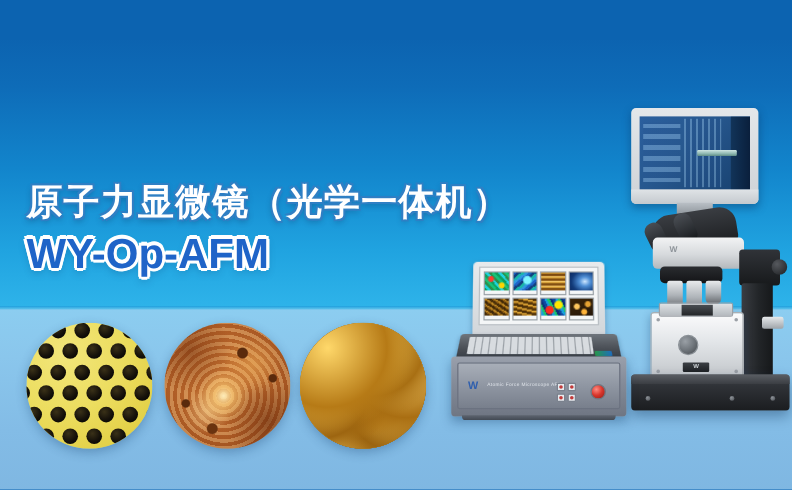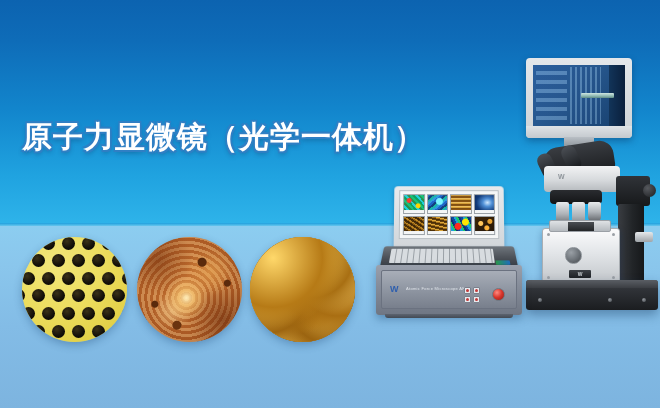--- a/index.html
+++ b/index.html
@@ -3,21 +3,21 @@
 <meta charset="utf-8">
 <style>
   * { margin:0; padding:0; box-sizing:border-box; }
   html,body { width:660px; height:408px; overflow:hidden; }
   body {
     font-family:"Liberation Sans", sans-serif;
     background:#0c63b0;
     position:relative;
   }
 
-  #banner { position:absolute; inset:0; overflow:hidden; }
+  #banner { position:absolute; inset:0; overflow:hidden;margin-top:32px; }
 
   
   .bg-top {
     position:absolute; left:0; top:0; width:660px; height:226px;
     background:linear-gradient(180deg,#0c63b0 0%,#0e6cb8 18%,#1285cc 48%,#20a3e0 78%,#2fb4ea 100%);
   }
   .bg-bottom {
     position:absolute; left:0; top:226px; width:660px; height:182px;
     background:linear-gradient(180deg,#8ccdf0 0%,#8ac6ec 22%,#83bce6 55%,#7db4df 100%);
   }
@@ -370,20 +370,21 @@
 <body>
 
 <div id="banner">
 
   <div class="bg-top"></div>
   <div class="bg-seam"></div>
   <div class="bg-bottom"></div>
 
   <div class="titles">
     <div class="title-cn">原子力显微镜（光学一体机）</div>
+    <div class="title-model">WY-Op-AFM</div>
   </div>
 
   <div class="scan" id="scan-pores">
     <div class="pore-field"></div>
     <div class="pore-dots" id="poreDots">
         <i style="left: 19.5px; top: -0.5px;"></i>
         <i style="left: 39.5px; top: -0.5px;"></i>
         <i style="left: 59.5px; top: -0.5px;"></i>
         <i style="left: 79.5px; top: -0.5px;"></i>
         <i style="left: 9.5px; top: 17.1px;"></i>

